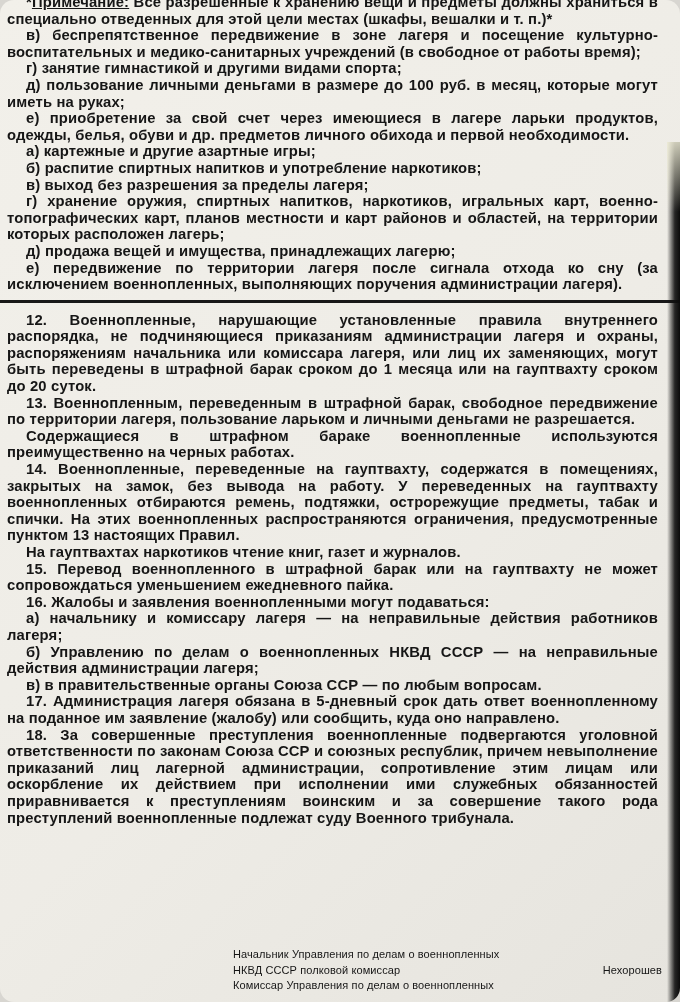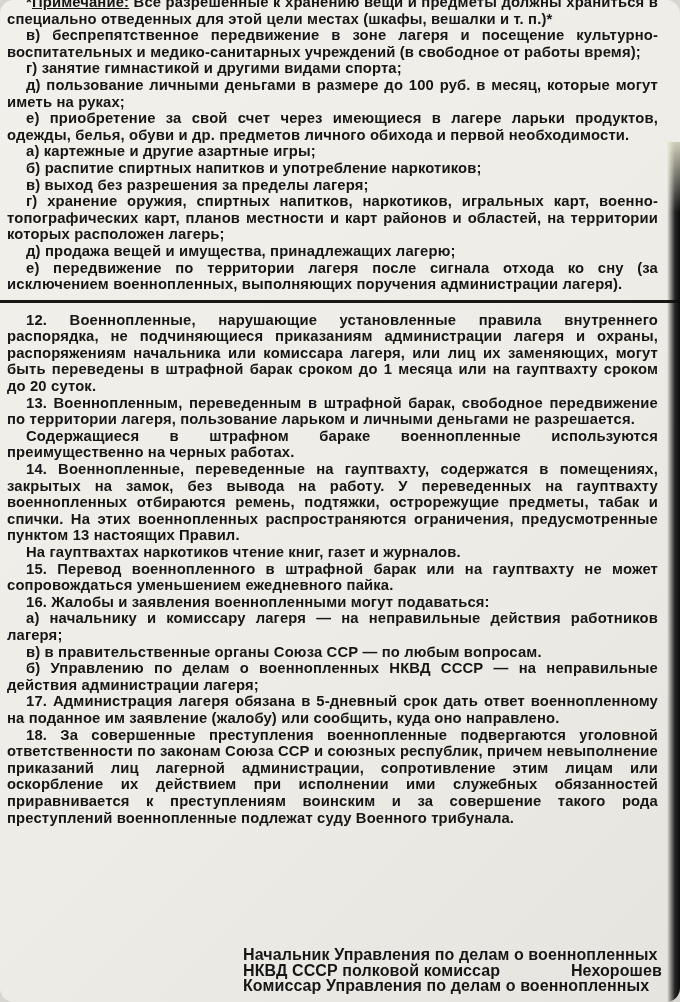--- a/index.html
+++ b/index.html
@@ -11,22 +11,22 @@
   }
   .content{
     position:absolute;left:7px;right:22px;top:-6px;
     font-size:14.8px;font-weight:700;line-height:16.6px;
     text-align:justify;letter-spacing:.15px;
   }
   .para{margin:0;text-indent:19px;}
   .note .u{text-decoration:underline;}
   .rule{height:3px;background:#181818;margin:7px -22px 9px -7px;}
   .sig{
-    position:absolute;left:243px;right:18px;bottom:8px;
-    font-size:16px;font-weight:700;line-height:15.6px;letter-spacing:.1px;
+    position:absolute;left:233px;right:18px;bottom:8px;
+    font-size:11px;font-weight:400;line-height:15.6px;letter-spacing:.1px;
   }
   .sig-row{display:flex;justify-content:space-between;white-space:nowrap;}
   .edge{
     position:absolute;top:142px;right:0;bottom:0;width:13px;
     background:linear-gradient(to right,rgba(16,16,16,0),rgba(16,16,16,.9) 60%,#0a0a0a);
   }
   .edge::before{
     content:"";position:absolute;top:0;left:0;right:0;height:70px;
     background:linear-gradient(to bottom,#ecead4,rgba(236,234,228,0));
     opacity:.85;
@@ -50,22 +50,22 @@
       <p class="para">е) передвижение по территории лагеря после сигнала отхода ко сну (за исключением военнопленных, выполняющих поручения администрации лагеря).</p>
       <div class="rule"></div>
       <p class="para">12. Военнопленные, нарушающие установленные правила внутреннего распорядка, не подчиняющиеся приказаниям администрации лагеря и охраны, распоряжениям начальника или комиссара лагеря, или лиц их заменяющих, могут быть переведены в штрафной барак сроком до 1 месяца или на гауптвахту сроком до 20 суток.</p>
       <p class="para">13. Военнопленным, переведенным в штрафной барак, свободное передвижение по территории лагеря, пользование ларьком и личными деньгами не разрешается.</p>
       <p class="para">Содержащиеся в штрафном бараке военнопленные используются преимущественно на черных работах.</p>
       <p class="para">14. Военнопленные, переведенные на гауптвахту, содержатся в помещениях, закрытых на замок, без вывода на работу. У переведенных на гауптвахту военнопленных отбираются ремень, подтяжки, острорежущие предметы, табак и спички. На этих военнопленных распространяются ограничения, предусмотренные пунктом 13 настоящих Правил.</p>
       <p class="para">На гауптвахтах наркотиков чтение книг, газет и журналов.</p>
       <p class="para">15. Перевод военнопленного в штрафной барак или на гауптвахту не может сопровождаться уменьшением ежедневного пайка.</p>
       <p class="para">16. Жалобы и заявления военнопленными могут подаваться:</p>
       <p class="para">а) начальнику и комиссару лагеря — на неправильные действия работников лагеря;</p>
+      <p class="para">б) Управлению по делам о военнопленных НКВД СССР — на неправильные действия администрации лагеря;</p>
       <p class="para">в) в правительственные органы Союза ССР — по любым вопросам.</p>
-      <p class="para">б) Управлению по делам о военнопленных НКВД СССР — на неправильные действия администрации лагеря;</p>
       <p class="para">17. Администрация лагеря обязана в 5-дневный срок дать ответ военнопленному на поданное им заявление (жалобу) или сообщить, куда оно направлено.</p>
       <p class="para">18. За совершенные преступления военнопленные подвергаются уголовной ответственности по законам Союза ССР и союзных республик, причем невыполнение приказаний лиц лагерной администрации, сопротивление этим лицам или оскорбление их действием при исполнении ими служебных обязанностей приравнивается к преступлениям воинским и за совершение такого рода преступлений военнопленные подлежат суду Военного трибунала.</p>
     </div>
   <div class="sig" id="sig">
       <div class="sig-row">
         <span>Начальник Управления по делам о военнопленных</span>
       </div>
       <div class="sig-row">
         <span>НКВД СССР полковой комиссар</span>
         <span>Нехорошев</span>

